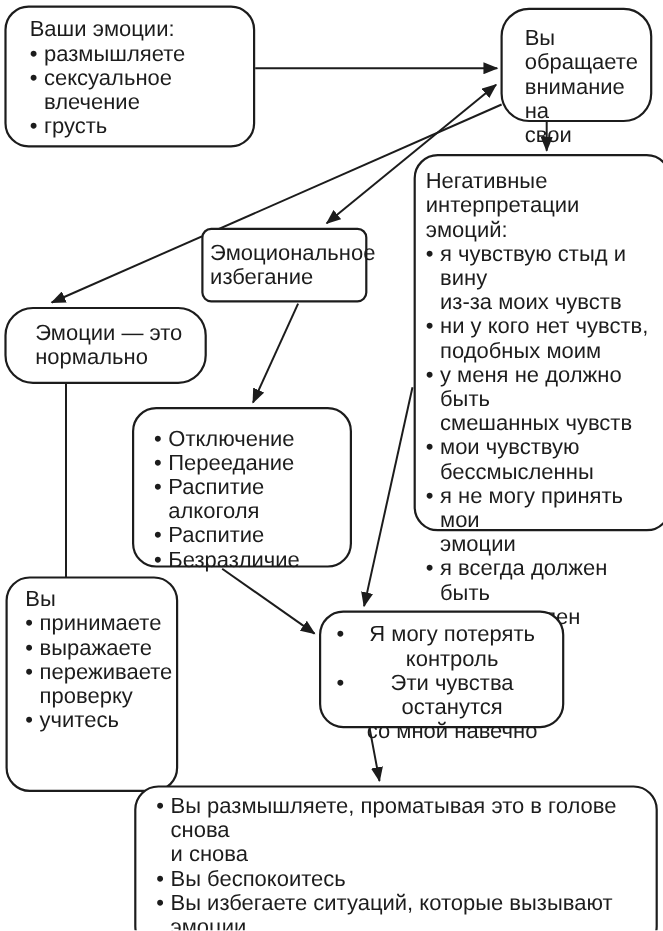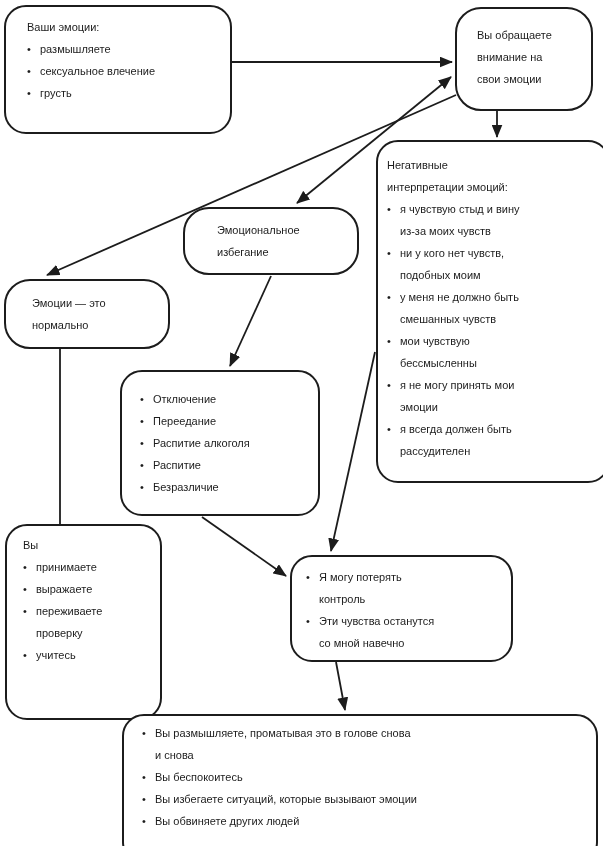--- a/index.html
+++ b/index.html
@@ -1,38 +1,38 @@
 <!DOCTYPE html>
 <html><head>
 <meta charset="utf-8">
 <style>
   html,body{margin:0;padding:0;background:#ffffff;}
   .canvas{
     position:relative;width:603px;height:846px;background:#ffffff;overflow:hidden;
     font-family:"Liberation Sans","DejaVu Sans",sans-serif;
-    color:#1c1c1c;font-size:11px;line-height:22px;
+    color:#1c1c1c;font-size:20px;line-height:22px;
   }
   svg.arrows{position:absolute;left:0;top:0;}
   .box{
     position:absolute;background:#ffffff;border:2px solid #1c1c1c;
     border-radius:22px;box-sizing:border-box;
   }
   .box .title{white-space:pre-line;}
   .txt{white-space:pre-line;}
   .li{position:relative;padding-left:13px;white-space:pre-line;}
   .li::before{content:"\2022";position:absolute;left:0;top:0;}
   
   .b-your-emotions      {left:4px;   top:5px;   width:228px; height:129px; padding:9px 10px 0 21px;}
   .b-attention          {left:455px; top:7px;   width:138px; height:104px; padding:15px 8px 0 20px; border-radius:26px;}
   .b-negative           {left:376px; top:140px; width:234px; height:343px; padding:12px 8px 0 9px;}
-  .b-avoidance          {left:183px; top:207px; width:176px; height:68px;  padding:10px 8px 0 32px; border-radius:26px;}
-  .b-normal             {left:4px;   top:279px; width:166px; height:70px;  padding:11px 8px 0 26px; border-radius:26px;}
+  .b-avoidance          {left:183px; top:207px; width:151px; height:68px;  padding:10px 8px 0 6px; border-radius:9px;}
+  .b-normal             {left:4px;   top:279px; width:184px; height:70px;  padding:11px 8px 0 26px; border-radius:26px;}
   .b-behaviors          {left:120px; top:370px; width:200px; height:146px; padding:16px 8px 0 18px;}
   .b-acceptance         {left:5px;   top:524px; width:157px; height:196px; padding:8px 8px 0 16px;}
-  .b-loss               {left:290px; top:555px; width:223px; height:107px; padding:9px 8px 0 14px;}
+  .b-loss               {left:290px; top:555px; width:223px; height:107px; padding:9px 8px 0 14px;text-align:center;}
   .b-consequences       {left:122px; top:714px; width:476px; height:150px; padding:6px 8px 0 18px;}
 </style>
 </head>
 <body>
 
 <div class="canvas">
 
   <svg class="arrows" width="603" height="846" viewBox="0 0 603 846">
     <defs>
       <marker id="ah" markerUnits="userSpaceOnUse" markerWidth="14" markerHeight="11" refX="12.5" refY="5.5" orient="auto-start-reverse">

